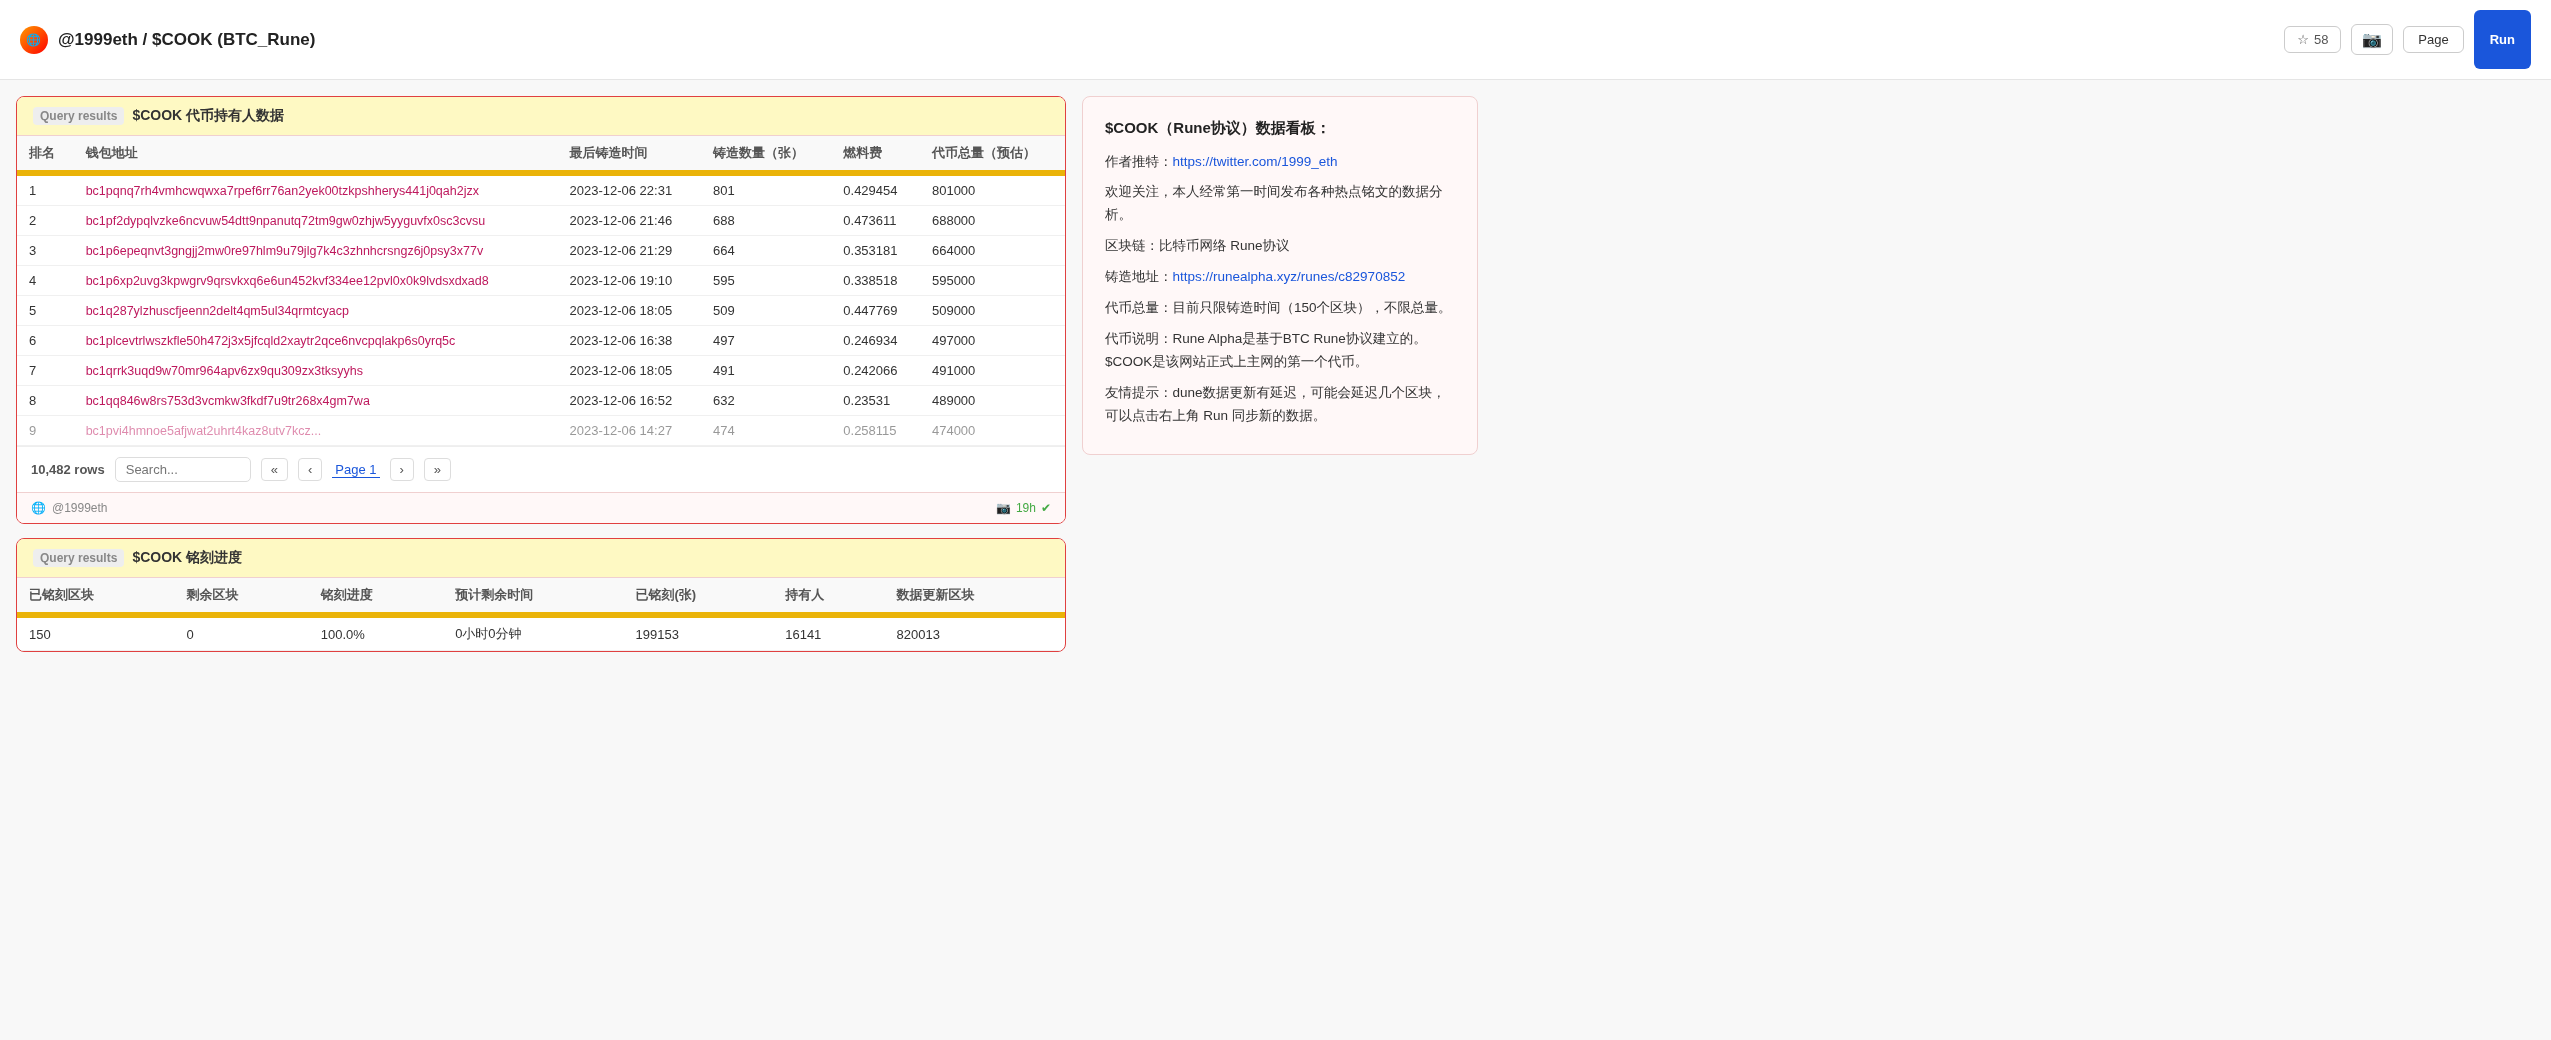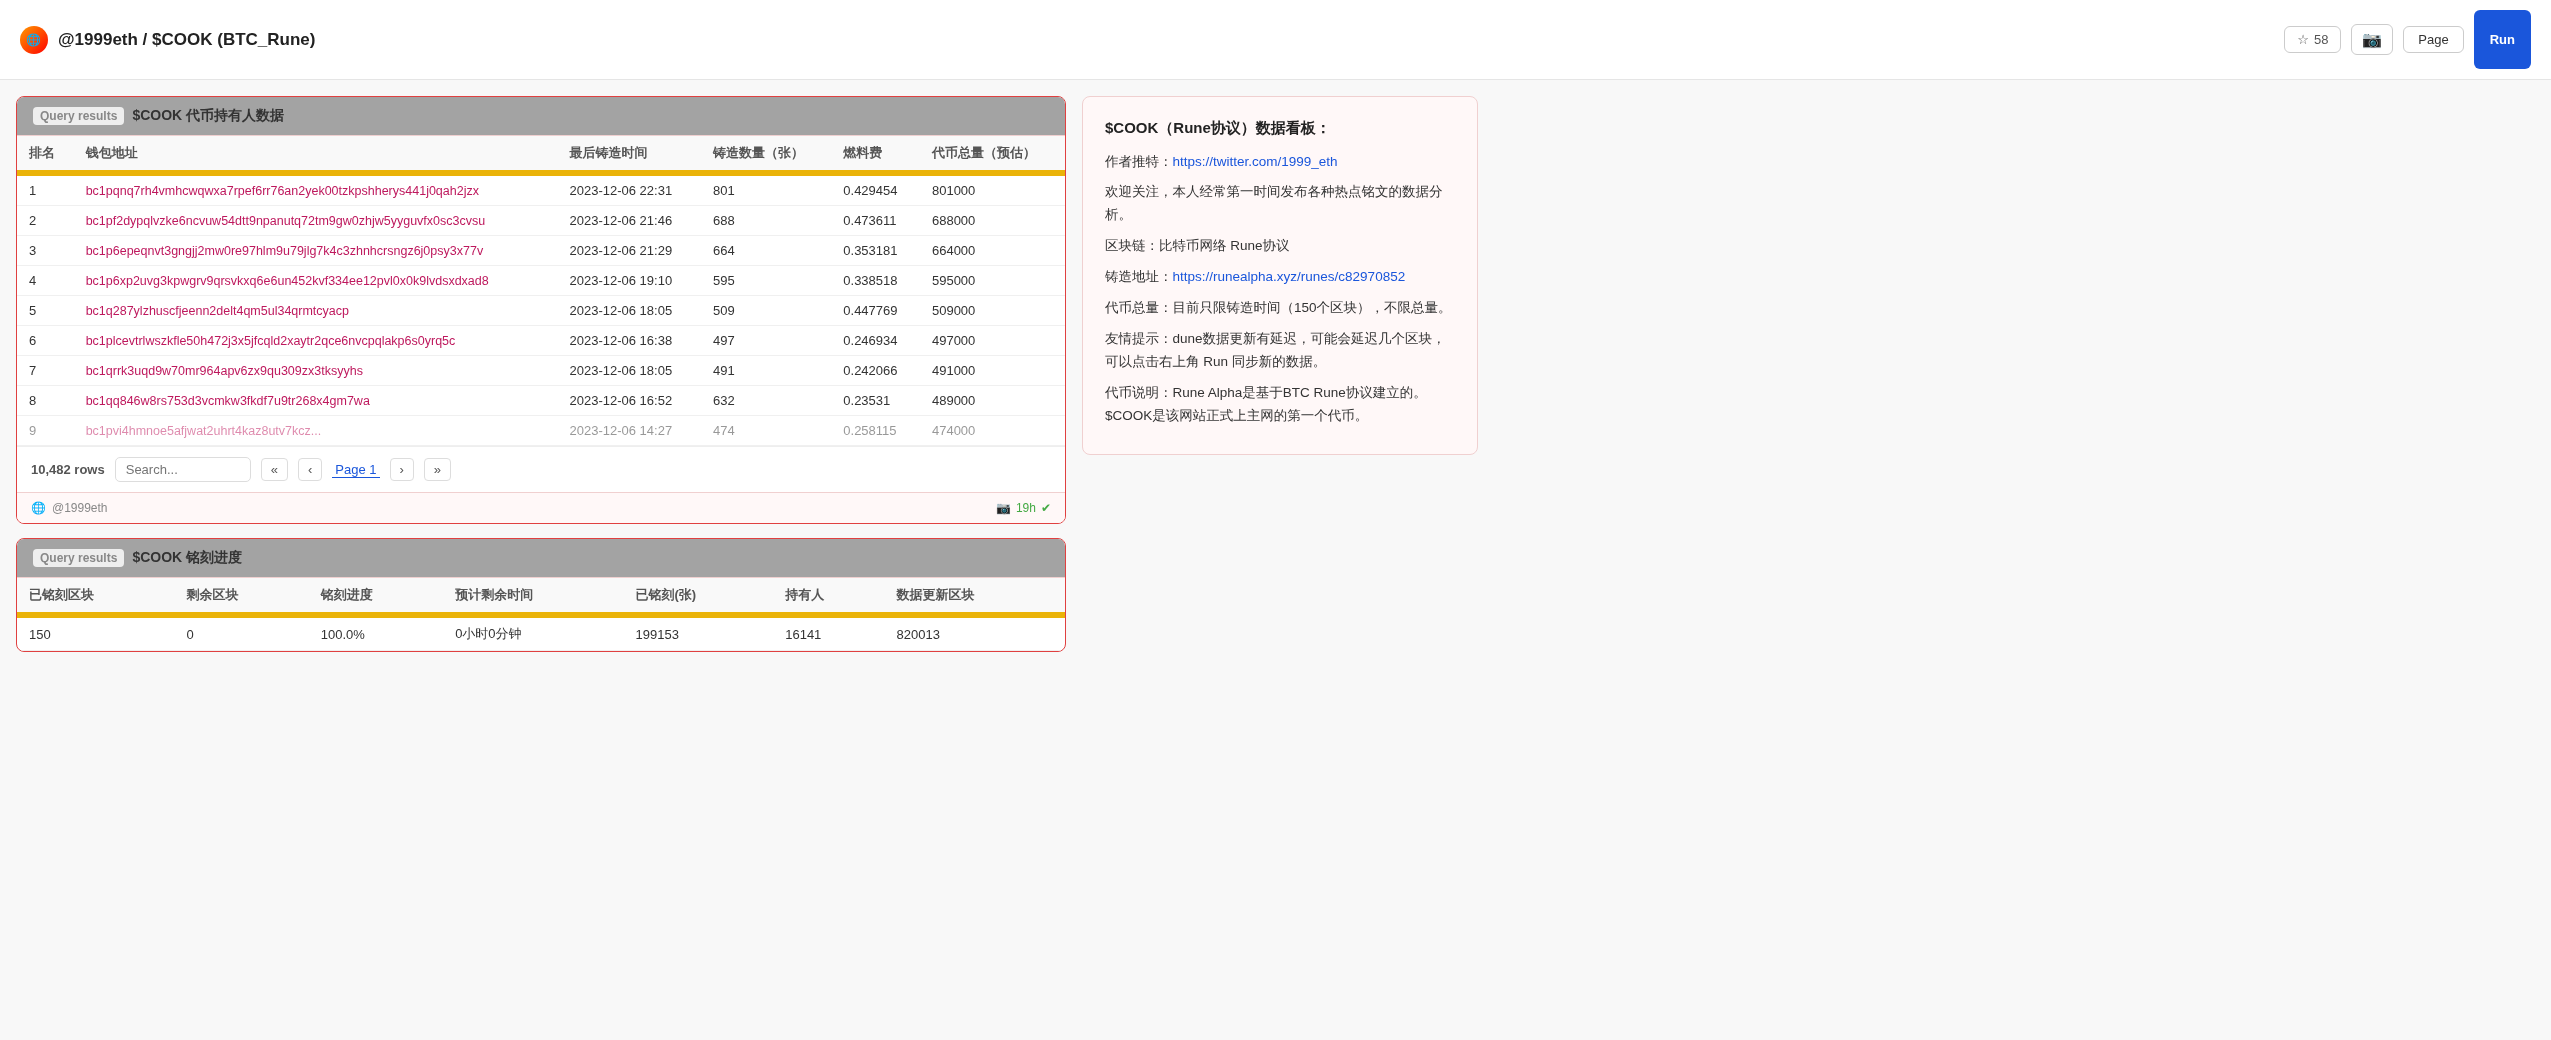--- a/index.html
+++ b/index.html
@@ -87,21 +87,21 @@
       font-size: 13.5px;
       color: #333;
     }
     .query-card {
       background: #fff;
       border: 1.5px solid #e04040;
       border-radius: 8px;
       overflow: hidden;
     }
     .query-header {
-      background: #a3a3a3;
+      background: #fef9c3;
       padding: 10px 16px;
       font-size: 13px;
       border-bottom: 1px solid #f0d0d0;
       display: flex; align-items: flex-start; gap: 8px;
     }
     .query-header-label {
       font-weight: 600;
       font-size: 12px;
       color: #888;
       background: #eee;
@@ -387,17 +387,17 @@
   </div>
 
   <div class="right-panel">
     <div class="right-panel-title">$COOK（Rune协议）数据看板：</div>
     <div id="right-panel-lines">
         <p>作者推特：<a href="#">https://twitter.com/1999_eth</a></p>
         <p>欢迎关注，本人经常第一时间发布各种热点铭文的数据分析。</p>
         <p>区块链：比特币网络 Rune协议</p>
         <p>铸造地址：<a href="#">https://runealpha.xyz/runes/c82970852</a></p>
         <p>代币总量：目前只限铸造时间（150个区块），不限总量。</p>
+        <p>代币说明：Rune Alpha是基于BTC Rune协议建立的。$COOK是该网站正式上主网的第一个代币。</p>
         <p>友情提示：dune数据更新有延迟，可能会延迟几个区块，可以点击右上角 Run 同步新的数据。</p>
-        <p>代币说明：Rune Alpha是基于BTC Rune协议建立的。$COOK是该网站正式上主网的第一个代币。</p>
       </div>
   </div>
 </div>
 
 </body></html>

